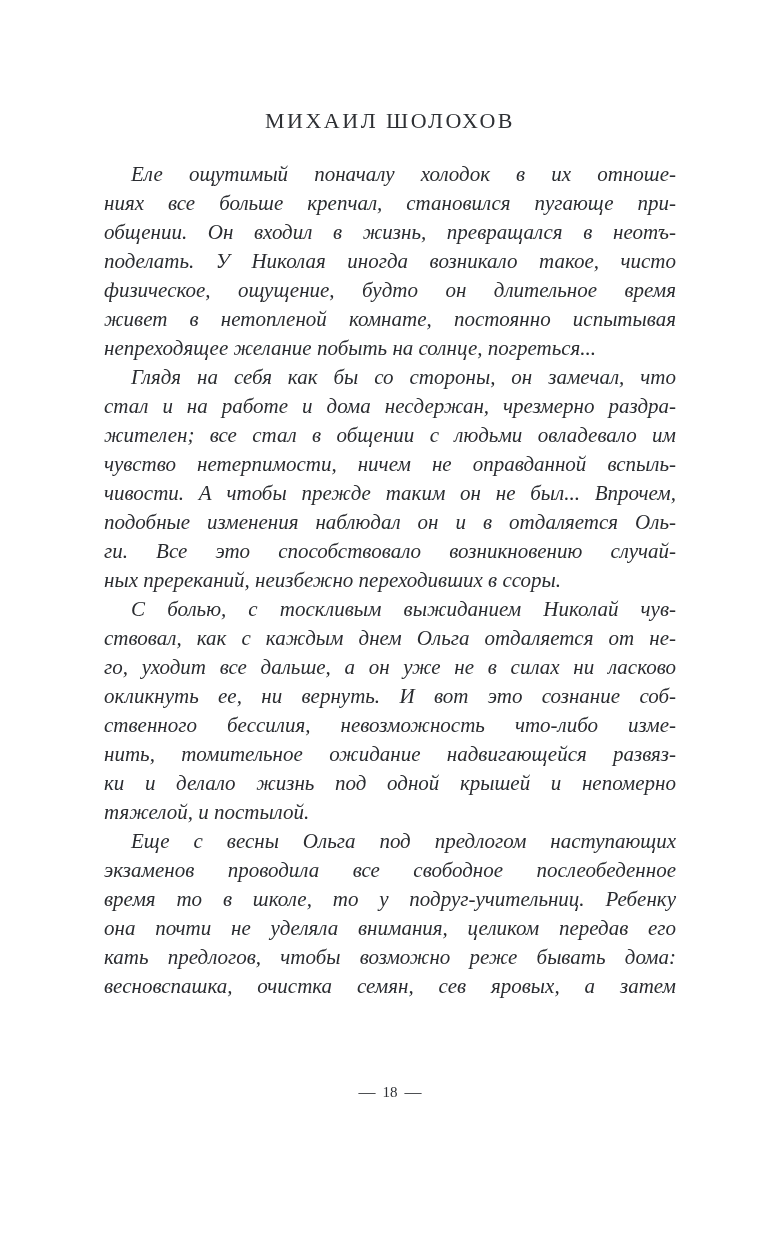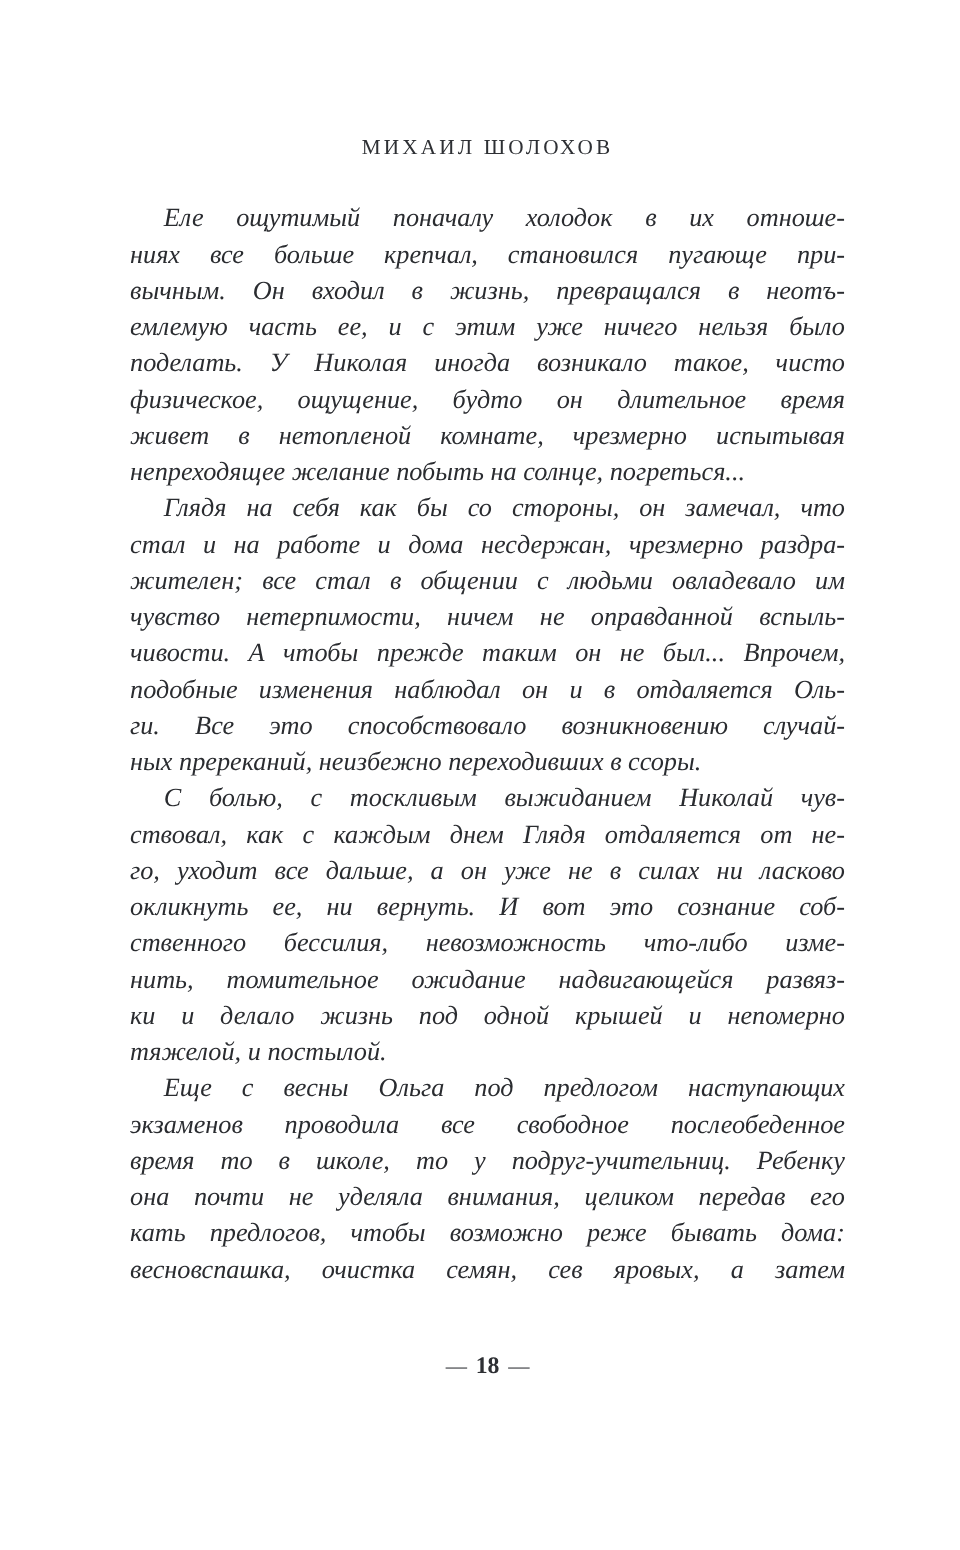--- a/index.html
+++ b/index.html
@@ -15,21 +15,21 @@
     color: #2a2c30;
     font-family: "Liberation Serif", "DejaVu Serif", serif;
     overflow: hidden;
   }
   .running-header {
     position: absolute;
     top: 108px;
     left: 104px;
     width: 572px;
     text-align: center;
-    font-size: 17px;
+    font-size: 22px;
     letter-spacing: 2.5px;
     color: #2e3034;
   }
   .page-body {
     position: absolute;
     top: 160px;
     left: 104px;
     width: 572px;
     font-size: 21px;
     line-height: 29px;
@@ -55,55 +55,54 @@
     width: 572px;
     text-align: center;
     font-size: 17px;
     color: #2e3034;
   }
   .page-footer .dash {
     font-weight: normal;
     padding: 0 7px;
   }
   .page-footer .num {
-    font-weight: bold;
-    font-size: 19px;
+    font-weight: normal;
+    font-size: 15px;
   }
 </style>
 </head>
 <body>
 
 <div class="page">
 
   <div class="running-header">МИХАИЛ ШОЛОХОВ</div>
 
   <div class="page-body">
       <div>
         <div class="line indent">Еле ощутимый поначалу холодок в их отноше-</div>
         <div class="line">ниях все больше крепчал, становился пугающе при-</div>
-        <div class="line">вычным. Он входил в жизнь, превращался в неотъ-</div>
-        <div class="line">емлемую часть ее, и с этим уже ничего нельзя было</div>
+        <div class="line">общении. Он входил в жизнь, превращался в неотъ-</div>
         <div class="line">поделать. У Николая иногда возникало такое, чисто</div>
         <div class="line">физическое, ощущение, будто он длительное время</div>
-        <div class="line">живет в нетопленой комнате, чрезмерно испытывая</div>
+        <div class="line">живет в нетопленой комнате, постоянно испытывая</div>
         <div class="line last">непреходящее желание побыть на солнце, погреться...</div>
       </div>
       <div>
         <div class="line indent">Глядя на себя как бы со стороны, он замечал, что</div>
         <div class="line">стал и на работе и дома несдержан, чрезмерно раздра-</div>
         <div class="line">жителен; все стал в общении с людьми овладевало им</div>
         <div class="line">чувство нетерпимости, ничем не оправданной вспыль-</div>
         <div class="line">чивости. А чтобы прежде таким он не был... Впрочем,</div>
         <div class="line">подобные изменения наблюдал он и в отдаляется Оль-</div>
         <div class="line">ги. Все это способствовало возникновению случай-</div>
         <div class="line last">ных пререканий, неизбежно переходивших в ссоры.</div>
       </div>
       <div>
         <div class="line indent">С болью, с тоскливым выжиданием Николай чув-</div>
-        <div class="line">ствовал, как с каждым днем Глядя отдаляется от не-</div>
+        <div class="line">ствовал, как с каждым днем Ольга отдаляется от не-</div>
         <div class="line">го, уходит все дальше, а он уже не в силах ни ласково</div>
         <div class="line">окликнуть ее, ни вернуть. И вот это сознание соб-</div>
         <div class="line">ственного бессилия, невозможность что-либо изме-</div>
         <div class="line">нить, томительное ожидание надвигающейся развяз-</div>
         <div class="line">ки и делало жизнь под одной крышей и непомерно</div>
         <div class="line last">тяжелой, и постылой.</div>
       </div>
       <div>
         <div class="line indent">Еще с весны Ольга под предлогом наступающих</div>
         <div class="line">экзаменов проводила все свободное послеобеденное</div>

